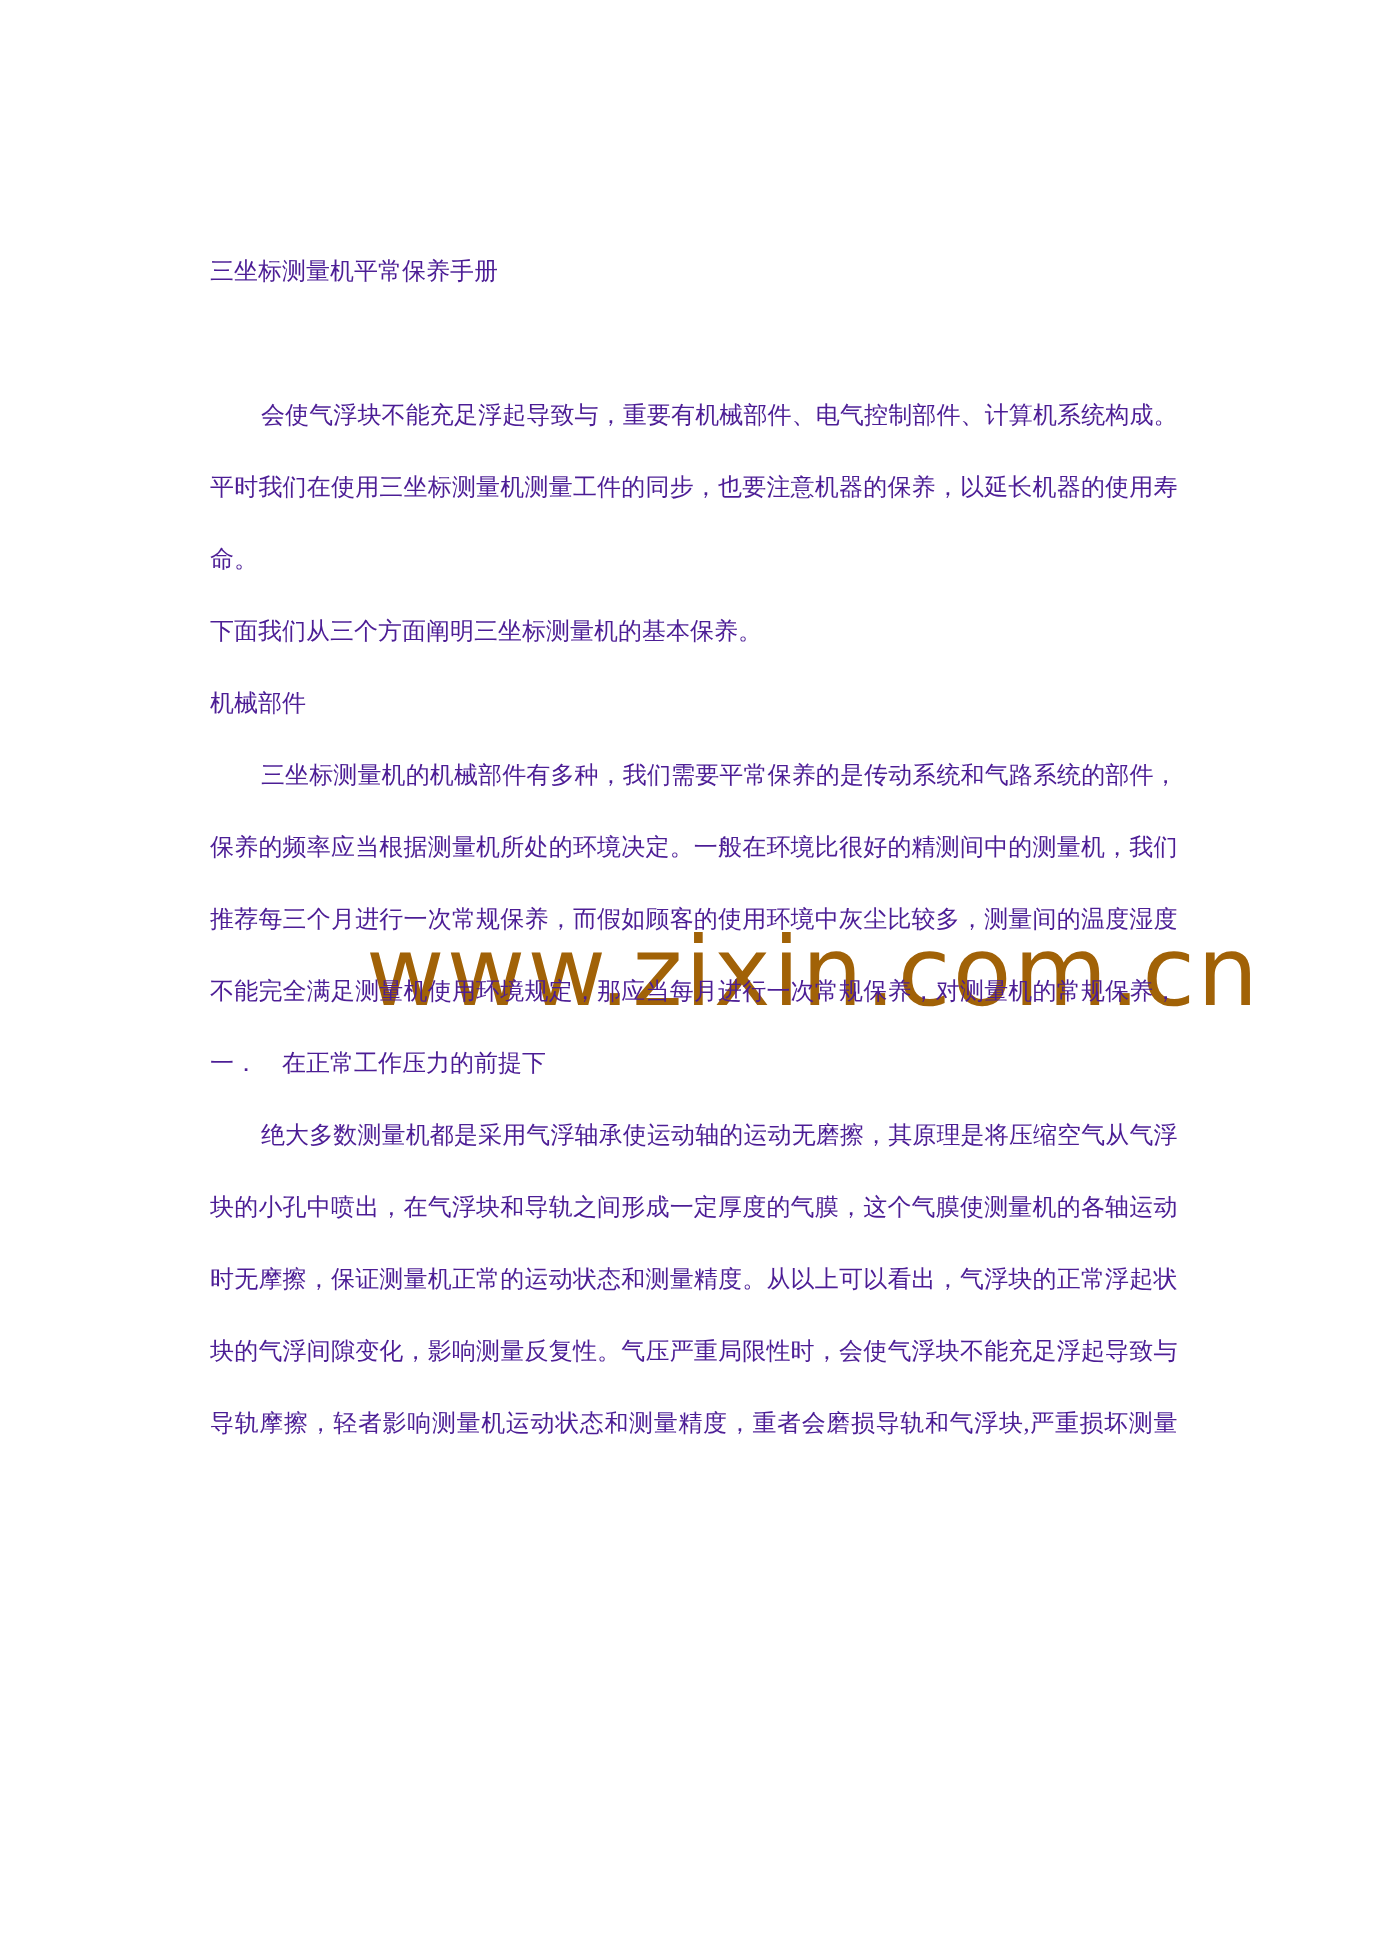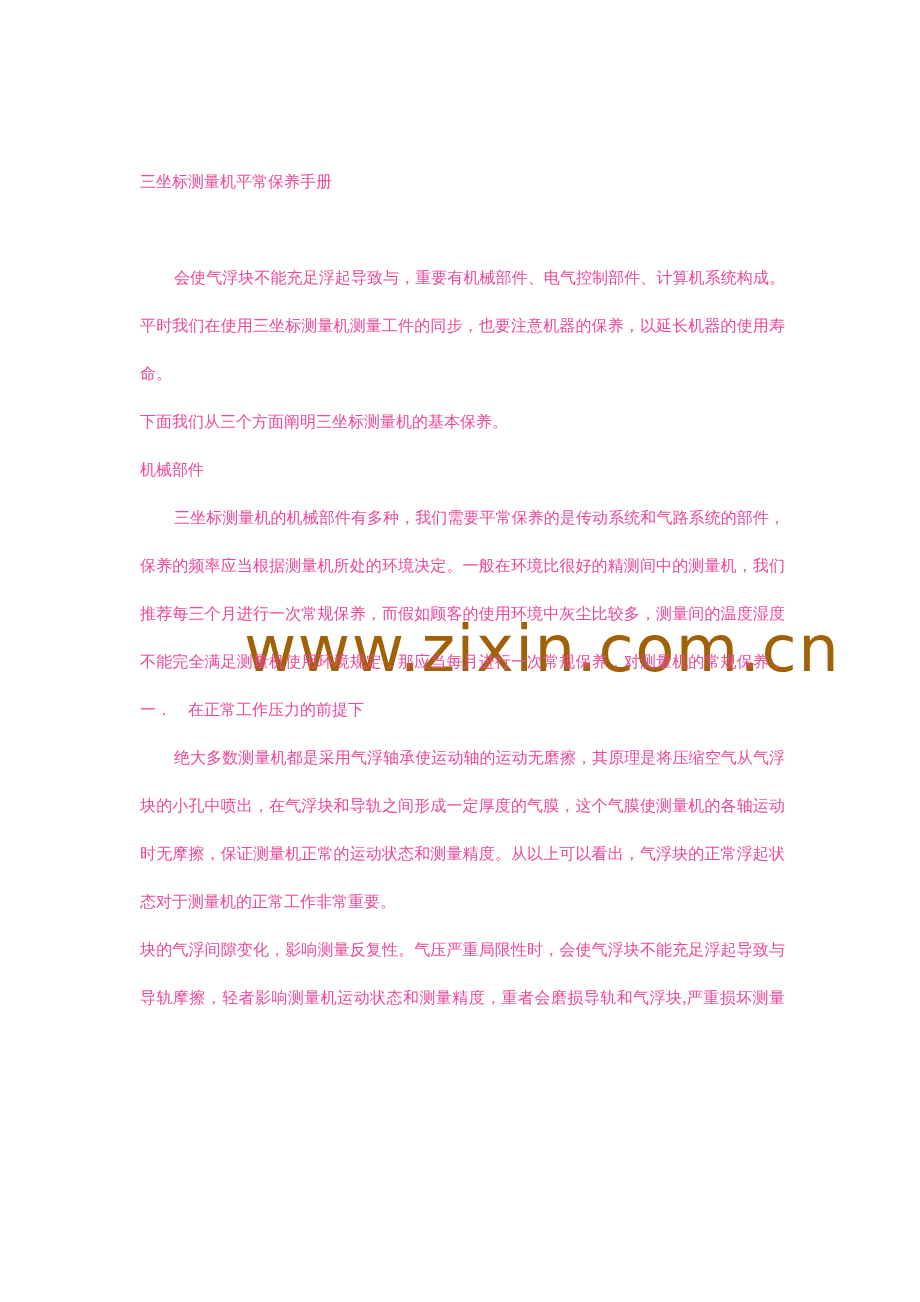--- a/index.html
+++ b/index.html
@@ -31,21 +31,21 @@
     white-space: nowrap;
     z-index: 0;
     user-select: none;
   }
   .content {
     position: absolute;
     left: 140px;
     top: 158px;
     width: 645px;
     z-index: 1;
-    color: #ec4899;
+    color: #4c1d95;
   }
   .line {
     height: 48px;
     line-height: 48px;
     font-size: 16px;
     white-space: normal;
     overflow: hidden;
   }
   .line.indent {
     text-indent: 34px;
@@ -86,20 +86,19 @@
         <div class="line fill">推荐每三个月进行一次常规保养，而假如顾客的使用环境中灰尘比较多，测量间的温度湿度</div>
         <div class="line fill">不能完全满足测量机使用环境规定，那应当每月进行一次常规保养，对测量机的常规保养，</div>
       </div>
       <div class="block">
         <div class="line">一．　在正常工作压力的前提下</div>
       </div>
       <div class="block">
         <div class="line indent fill">绝大多数测量机都是采用气浮轴承使运动轴的运动无磨擦，其原理是将压缩空气从气浮</div>
         <div class="line fill">块的小孔中喷出，在气浮块和导轨之间形成一定厚度的气膜，这个气膜使测量机的各轴运动</div>
         <div class="line fill">时无摩擦，保证测量机正常的运动状态和测量精度。从以上可以看出，气浮块的正常浮起状</div>
-        <div class="line">态对于测量机的正常工作非常重要。</div>
       </div>
       <div class="block">
         <div class="line fill">块的气浮间隙变化，影响测量反复性。气压严重局限性时，会使气浮块不能充足浮起导致与</div>
         <div class="line fill">导轨摩擦，轻者影响测量机运动状态和测量精度，重者会磨损导轨和气浮块,严重损坏测量</div>
       </div>
     </div>
 </div>
 
 </body></html>

